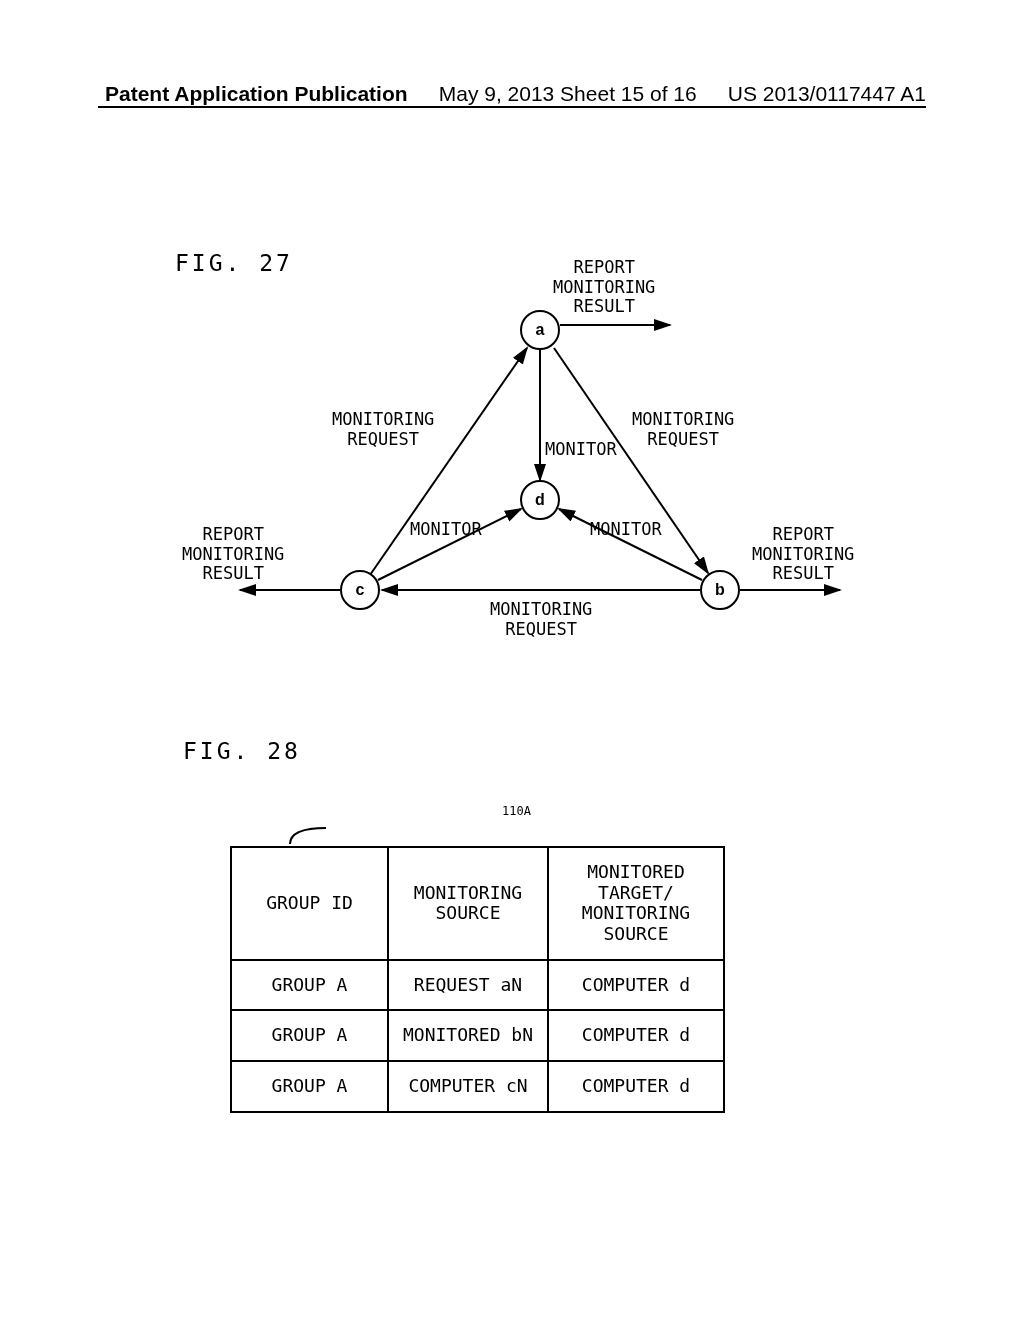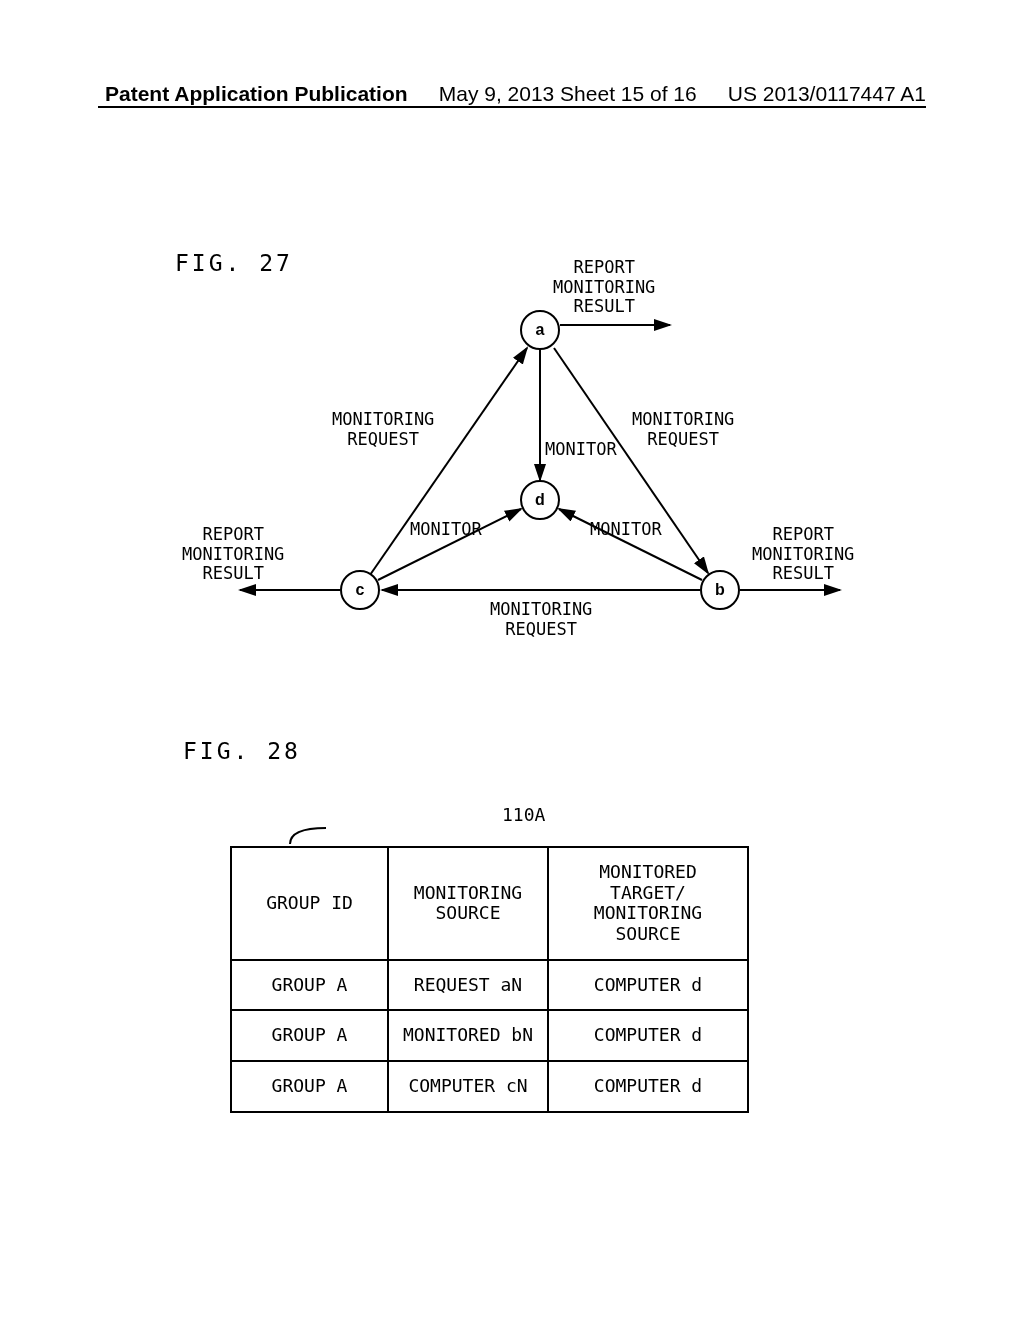--- a/index.html
+++ b/index.html
@@ -77,21 +77,21 @@
       width: 100%; height: 100%;
       z-index: 2;
     }
 
     
     .table-ref {
       position: absolute;
       top: 804px;
       left: 502px;
       font-family: monospace;
-      font-size: 18px;
+      font-size: 12px;
     }
     .table-hook {
       position: absolute;
       top: 826px;
       left: 288px;
       width: 40px;
       height: 20px;
     }
     table.fig28 {
       position: absolute;
@@ -105,21 +105,21 @@
       border: 2px solid #000;
       padding: 14px 10px;
       text-align: center;
       vertical-align: middle;
       line-height: 1.15;
       font-weight: normal;
     }
     table.fig28 th { font-weight: normal; }
     .col0 { width: 157px; }
     .col1 { width: 160px; }
-    .col2 { width: 200px; }
+    .col2 { width: 176px; }
   </style>
 </head>
 <body>
 
 <div class="header">
   <span class="header-left">Patent Application Publication</span>
   <span>May 9, 2013  Sheet 15 of 16</span>
   <span class="header-right">US 2013/0117447 A1</span>
 </div>
 <div class="header-rule"></div>

